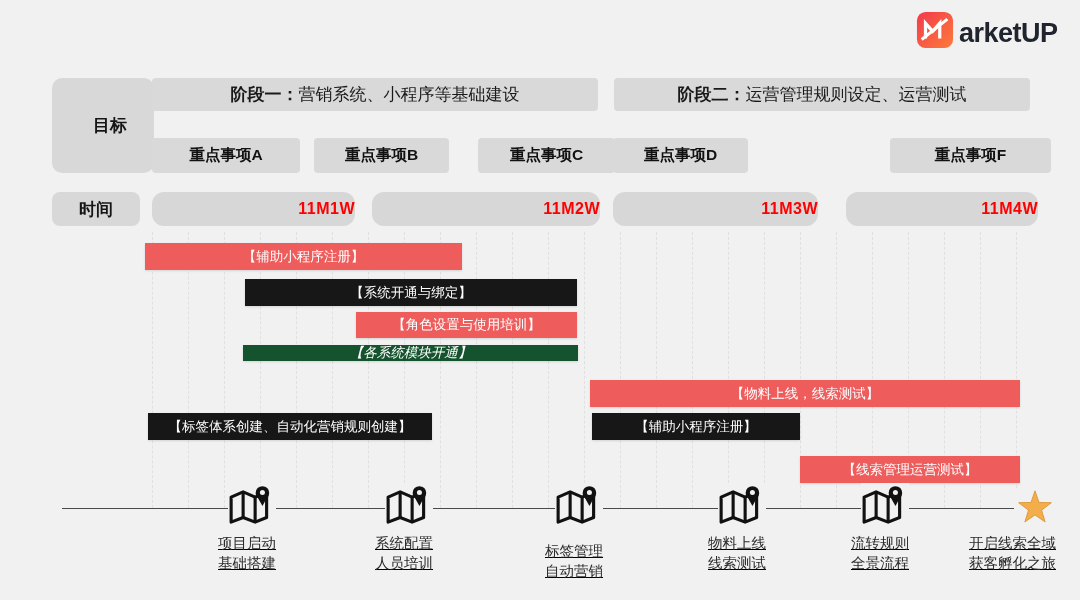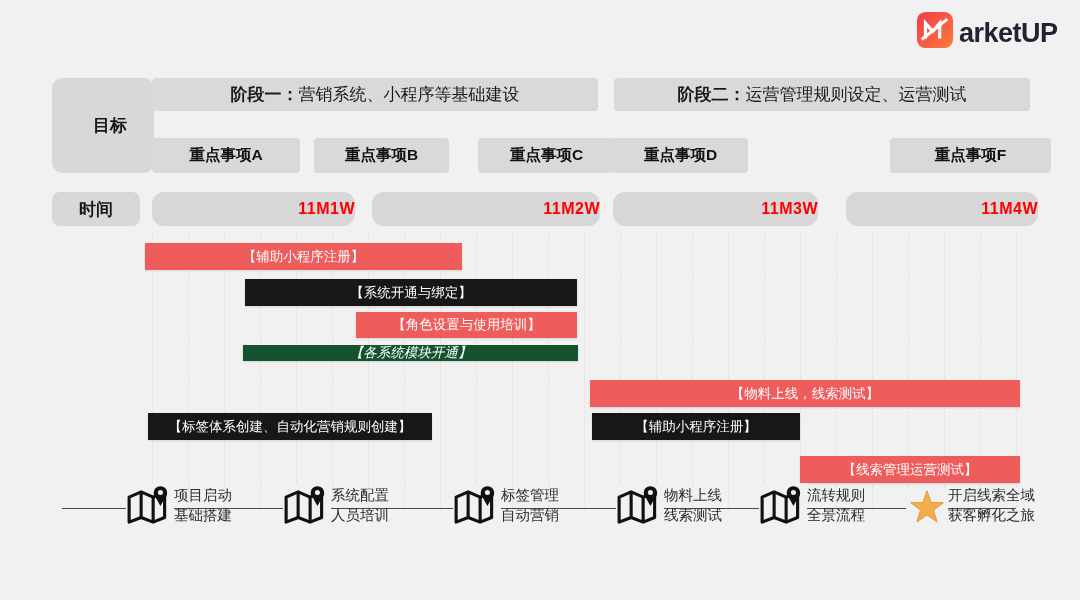--- a/index.html
+++ b/index.html
@@ -52,23 +52,23 @@
   .tp-3{left:613px;width:205px;}
   .tp-4{left:834px;width:192px;margin-left:12px;}
 
   
   .gridline{position:absolute;top:232px;height:276px;width:0;border-left:1px dashed #e0e0e0;}
   .bar{position:absolute;display:flex;align-items:center;justify-content:center;
     font-size:13.5px;color:#fff;white-space:nowrap;box-shadow:0 1px 2px rgba(0,0,0,0.12);}
 
   
   .axis{position:absolute;left:62px;top:508px;width:954px;height:1px;background:#4a4a4a;}
-  .milestone{position:absolute;top:483px;width:150px;display:flex;flex-direction:row;
-    align-items:flex-start;}
-  .m1{left:126px;} .m2{left:283px;} .m3{left:453px;} .m4{left:616px;} .m5{left:759px;} .m6{left:906px;}
+  .milestone{position:absolute;top:483px;width:150px;display:flex;flex-direction:column;
+    align-items:flex-end;text-decoration:underline;}
+  .m1{left:126px;} .m2{left:283px;} .m3{left:453px;gap:8px;} .m4{left:616px;} .m5{left:759px;} .m6{left:906px;}
   .m-icon{width:48px;height:48px;display:block;background:#f1f1f1;}
   .m6 .m-icon{width:42px;height:42px;margin-top:5px;margin-bottom:1px;}
   .m-label{margin-top:3px;text-align:center;font-size:14.5px;line-height:1.35;color:#2b2b2b;}
 </style>
 </head>
 <body>
 
 <div class="stage">
 
   <div class="logo">

